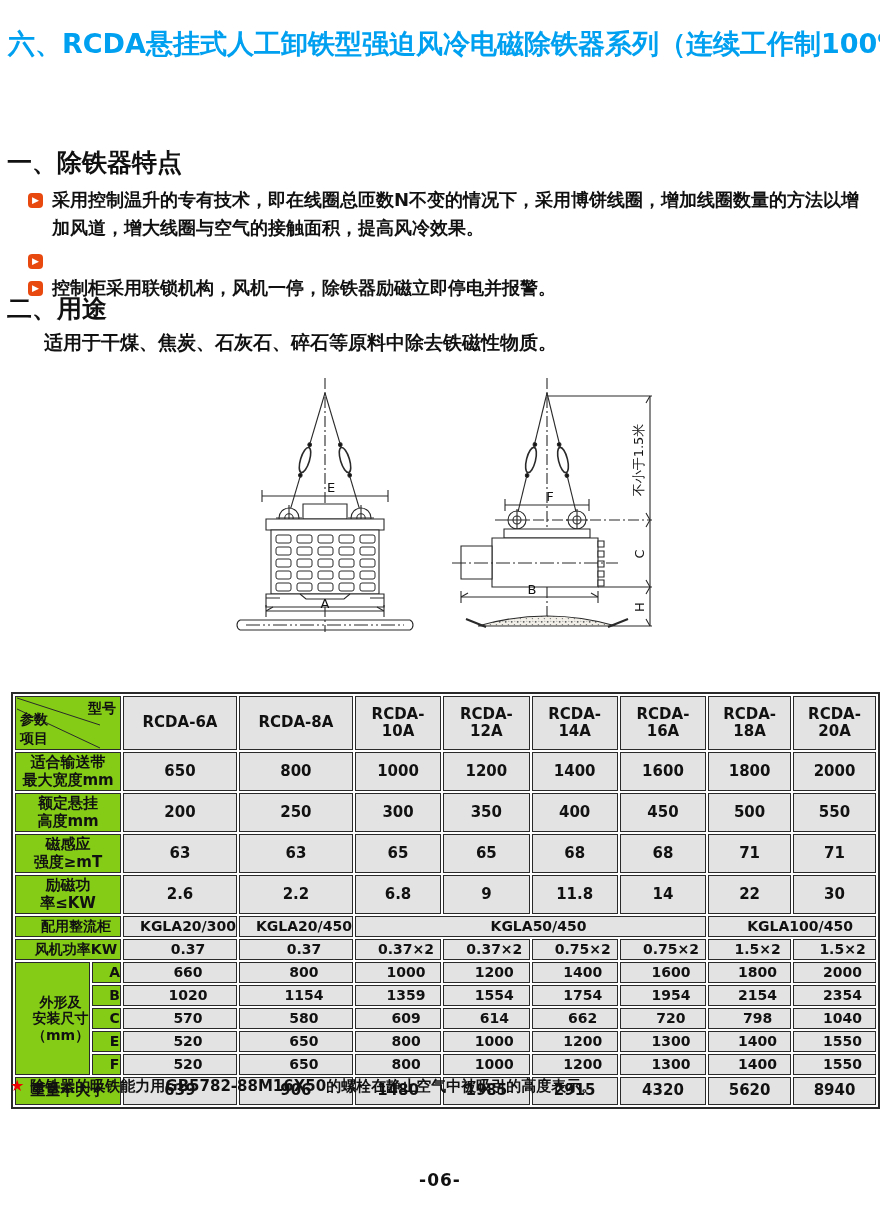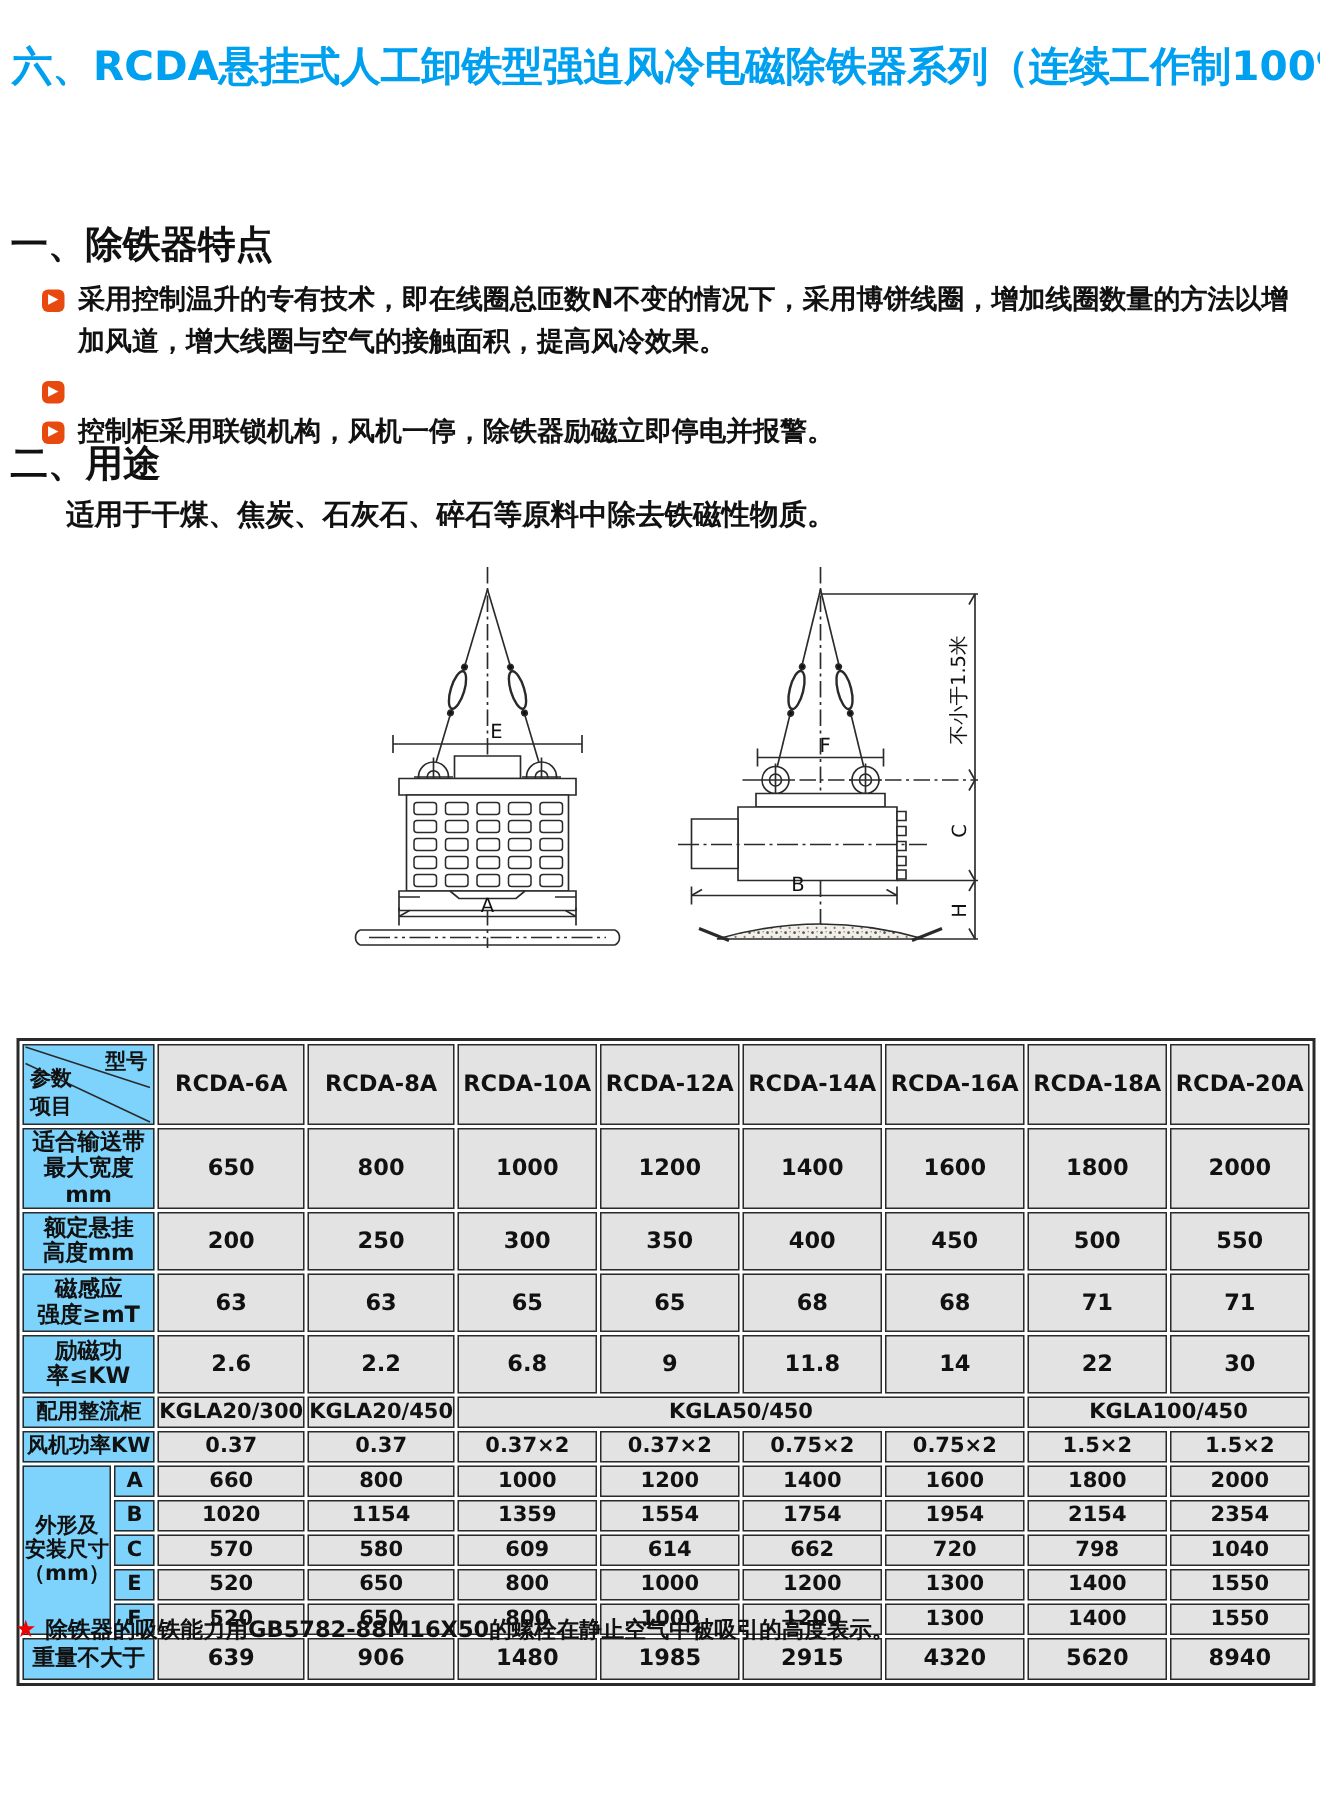--- a/index.html
+++ b/index.html
@@ -16,29 +16,29 @@
   .bullet{display:flex;align-items:flex-start;font-size:18px;font-weight:bold;
           line-height:1.55;margin-bottom:5px;}
   .bullet-ico{flex:0 0 auto;width:15px;height:15px;margin:7px 9px 0 0;background:#e8490f;
               border-radius:4px;color:#fff;font-size:9px;line-height:15px;text-align:center;}
   .usage-text{position:absolute;left:44px;top:330px;font-size:19px;font-weight:bold;}
   .drawing{position:absolute;left:0;top:368px;}
   .spec-table{position:absolute;left:11px;top:692px;border-collapse:separate;border-spacing:2px;
               background:#fff;border:2px solid #2a2a2a;table-layout:fixed;}
   .spec-table td{border:1px solid #2a2a2a;background:#e3e3e3;text-align:center;
                  font-size:15px;font-weight:bold;padding:0;line-height:1.15;}
-  .spec-table td.lab{background:#7dd3fc;margin-top:12px;}
+  .spec-table td.lab{background:#84cc16;margin-top:12px;}
   .corner{position:relative;height:52px;}
   .corner svg{position:absolute;left:0;top:0;}
   .corner .c-model{position:absolute;right:4px;top:3px;font-size:14px;}
   .corner .c-param{position:absolute;left:4px;top:14px;font-size:14px;}
   .corner .c-item{position:absolute;left:4px;bottom:3px;font-size:14px;}
   .h-model{height:52px;}
   .r-param td{height:37px;}
-  .r-small td{height:19px;font-size:14px;}
+  .r-small td{height:19px;font-size:14px;padding-left:16px;}
   .r-weight td{height:26px;}
   .dims-label{font-size:14px;line-height:1.2;}
   .footnote{position:absolute;left:10px;top:1076px;font-size:15px;font-weight:bold;}
   .footnote .star{color:#f00000;margin-right:6px;font-size:16px;}
   .page-number{position:absolute;left:0;top:1170px;width:100%;text-align:center;
                font-size:17px;font-weight:bold;letter-spacing:1px;}
   svg line,svg path,svg rect,svg circle,svg ellipse{vector-effect:non-scaling-stroke;}
   .svg-label{font-family:"DejaVu Sans",sans-serif;font-size:13px;fill:#111;}
 </style>
 </head>
@@ -395,14 +395,15 @@
         <td>5620</td>
         <td>8940</td>
       </tr>
     </tbody>
   </table>
 
   <div class="footnote">
     <span class="star">★</span><span>除铁器的吸铁能力用GB5782-88M16X50的螺栓在静止空气中被吸引的高度表示。</span>
   </div>
 
+  <div class="page-number">-06-</div>
 
 </div>
 
 </body></html>

